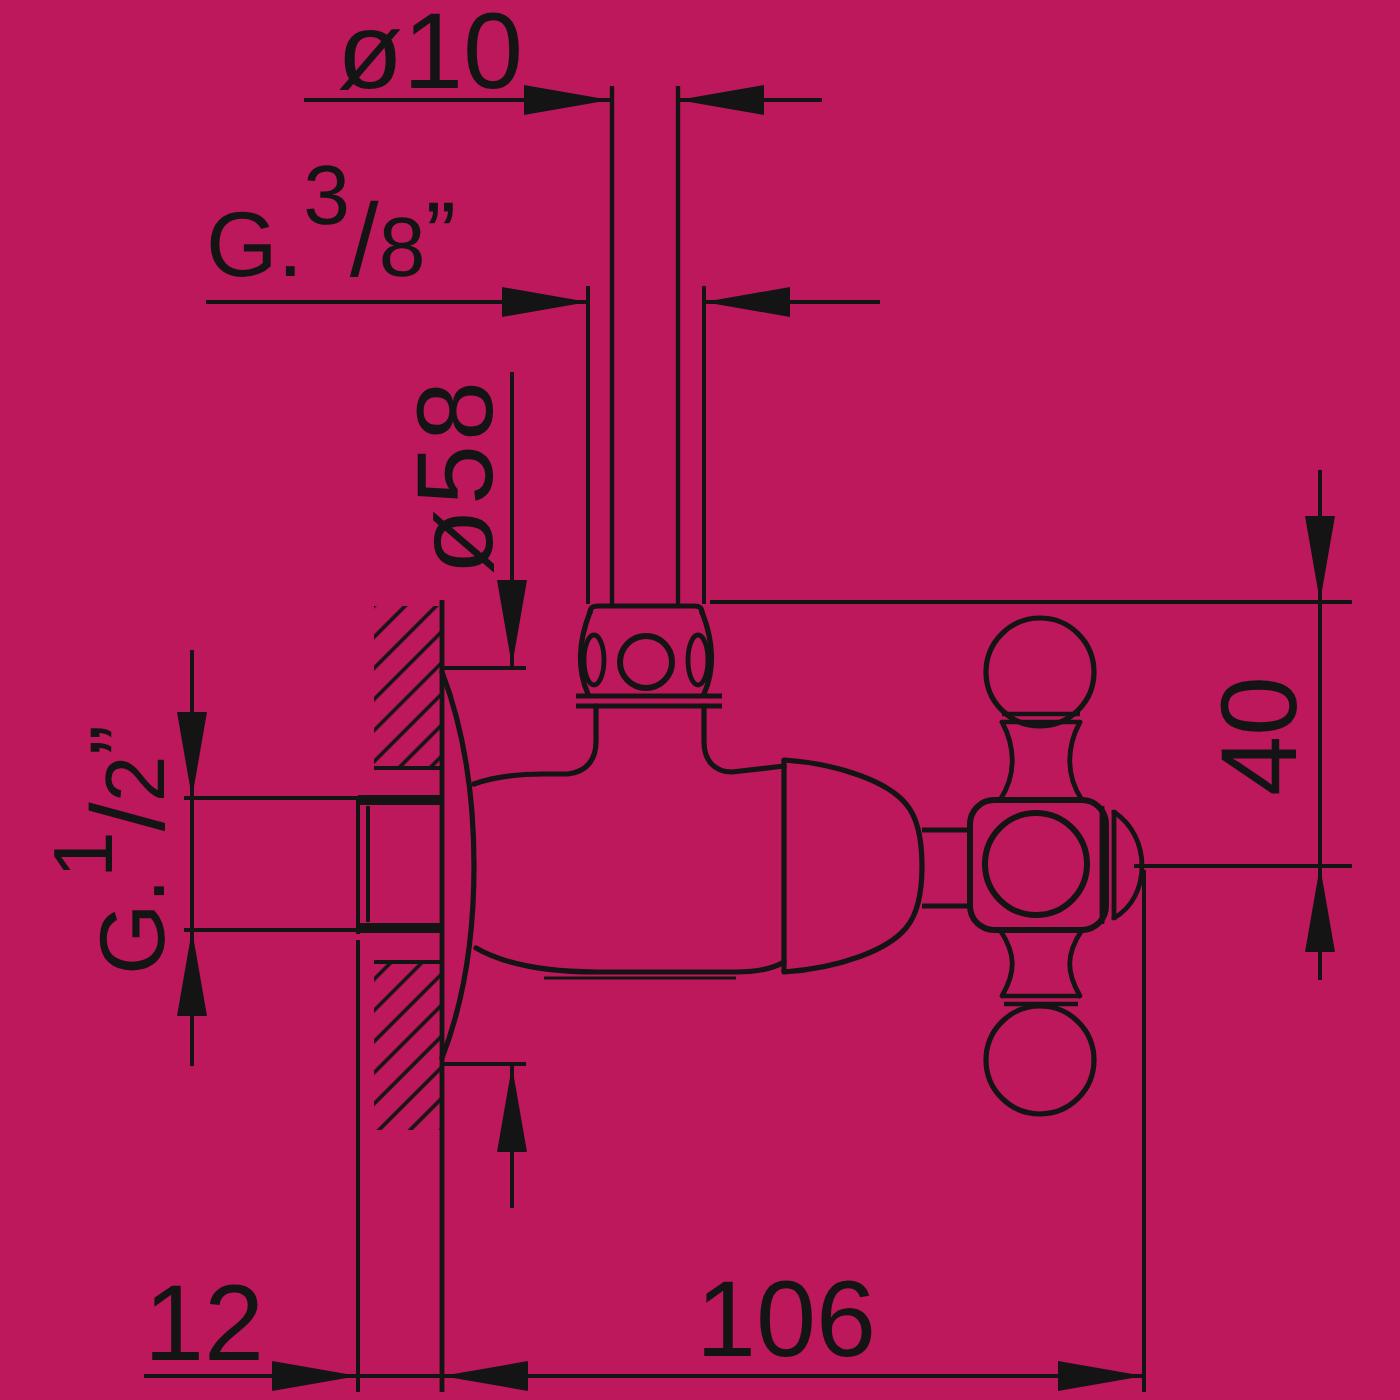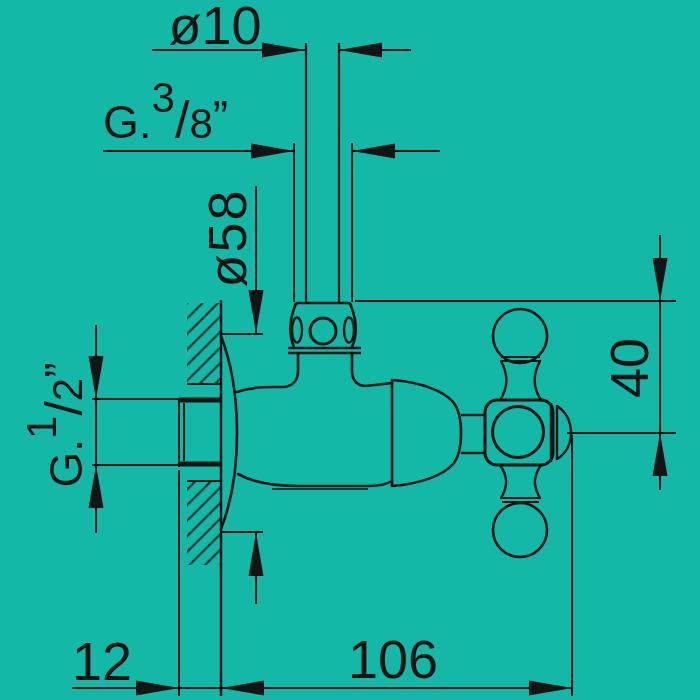--- a/index.html
+++ b/index.html
@@ -1,16 +1,16 @@
 <!DOCTYPE html>
 <html><head>
 <meta charset="utf-8">
 <style>
   html, body { margin: 0; padding: 0; background: #ffffff; }
-  #stage { width: 700px; height: 700px; position: relative; background: #14b8a6; overflow: hidden; }
+  #stage { width: 700px; height: 700px; position: relative; background: #be185d; overflow: hidden; }
   svg { font-family: "Liberation Sans", sans-serif; display: block; }
   .ln   { stroke: #141414; fill: none; }
   .out  { stroke: #141414; fill: none; stroke-linejoin: round; stroke-linecap: round; }
   .arrow { fill: #141414; stroke: none; }
   text  { fill: #141414; stroke: none; }
   .dimnum { font-size: 54px; }
   .gtxt   { font-size: 46px; }
 </style>
 </head>
 <body>

